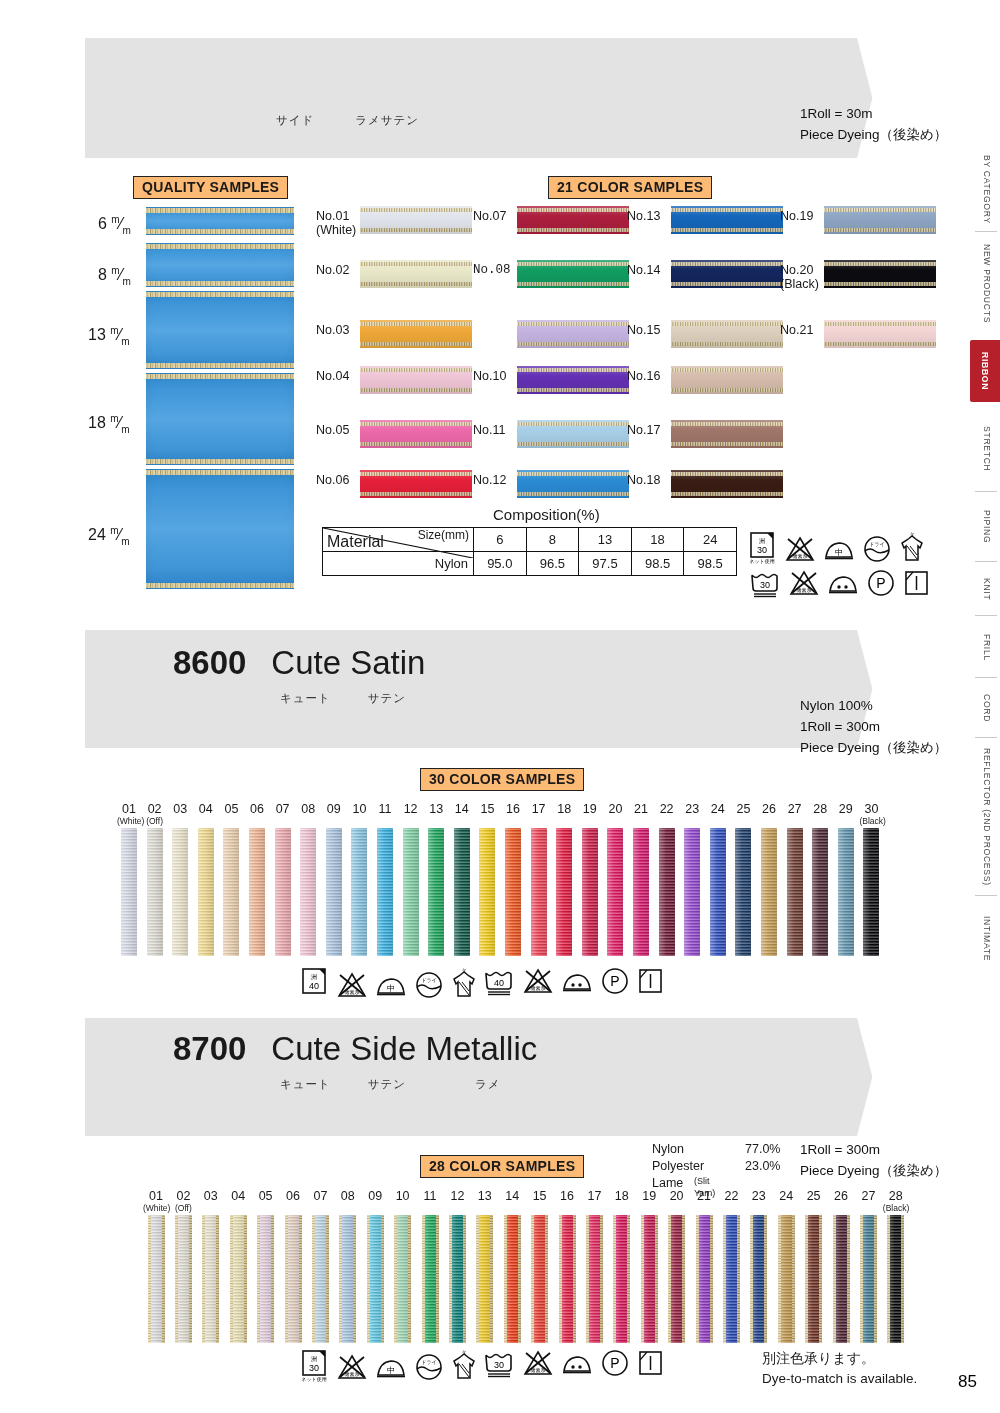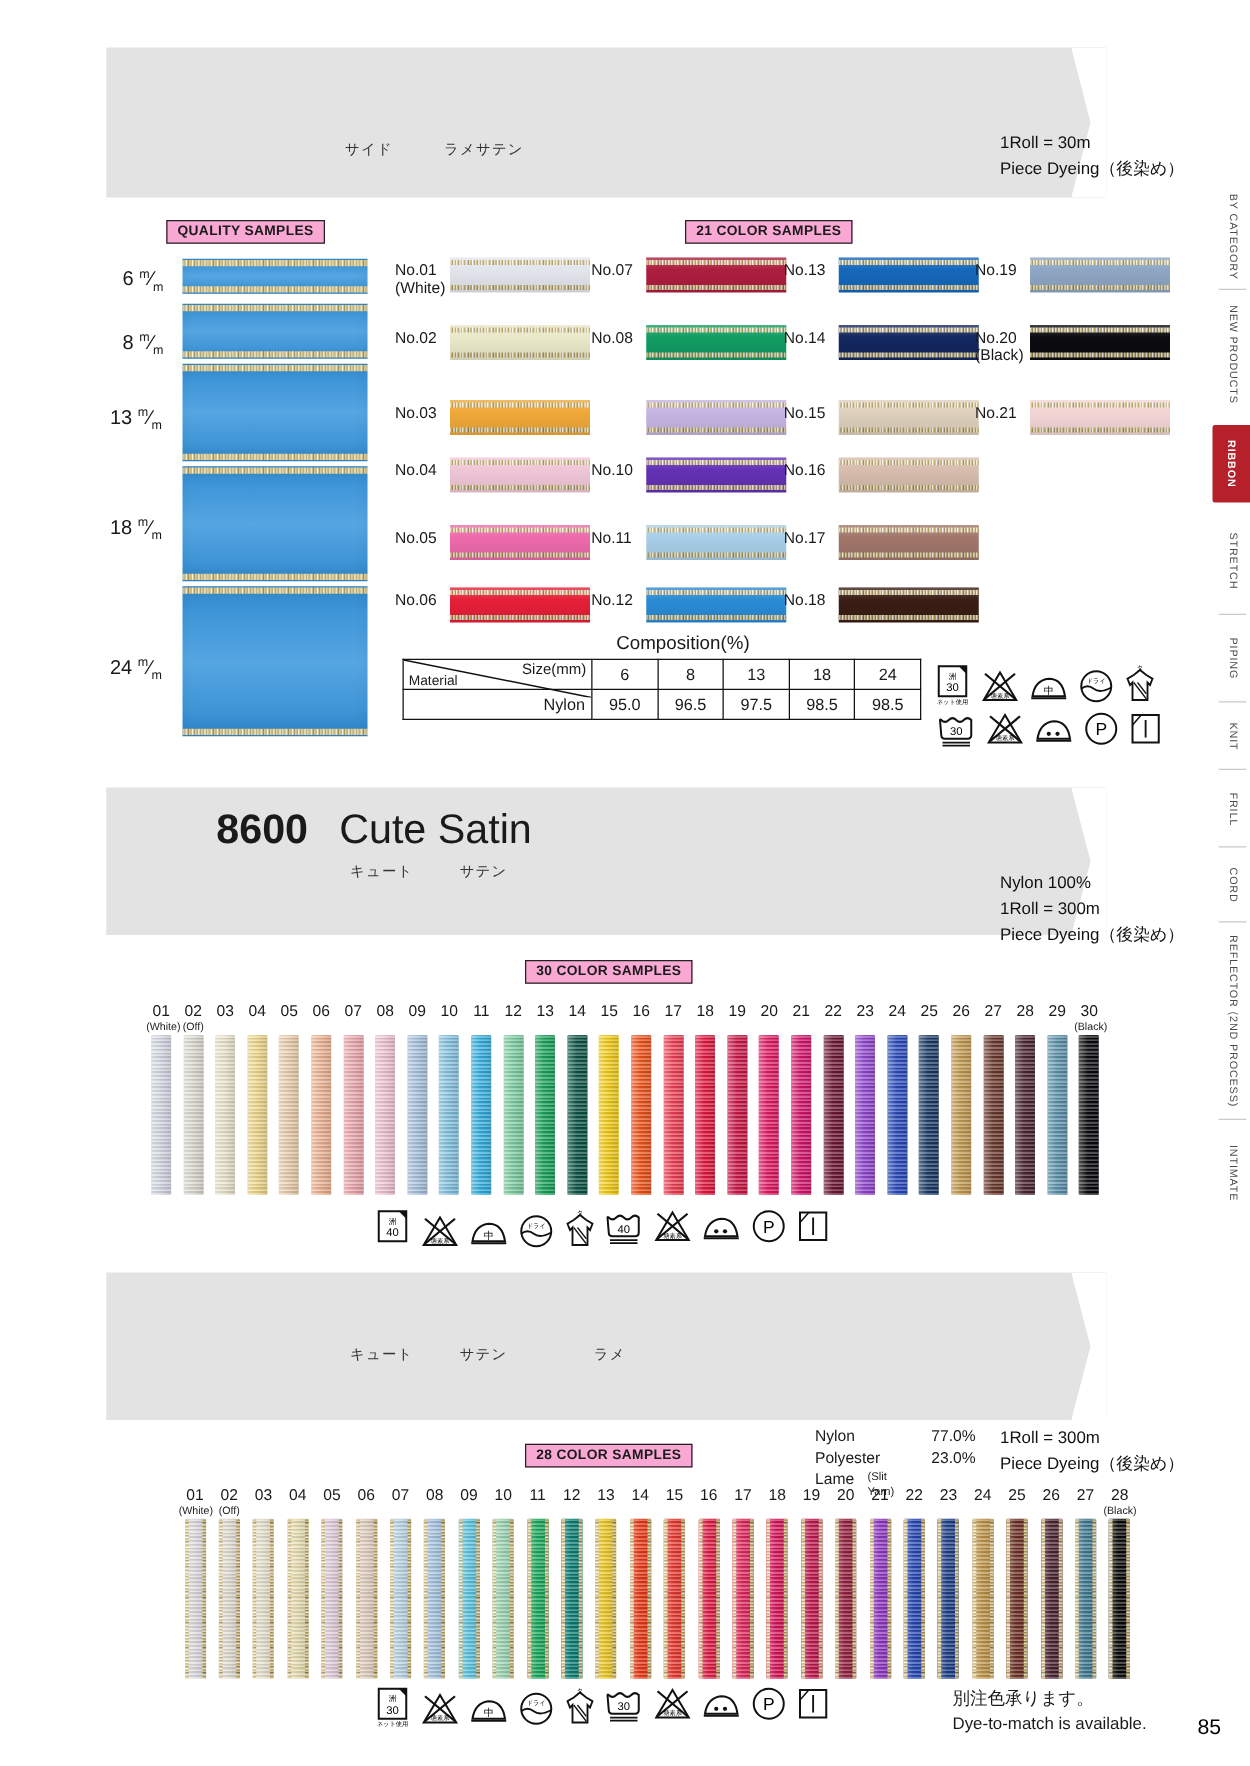--- a/index.html
+++ b/index.html
@@ -31,22 +31,22 @@
   }
   .kana{font-size:11.5px;color:#333;letter-spacing:1px;}
 
   .sidenote{
     position:absolute;font-size:13.5px;line-height:1.55;color:#111;
     white-space:nowrap;
   }
 
   
   .chip{
-    position:absolute;border:1.3px solid #222;background:#f9a8d4;
-    font-size:11px;font-weight:bold;letter-spacing:.3px;
+    position:absolute;border:1.3px solid #222;background:#fdba74;
+    font-size:14px;font-weight:bold;letter-spacing:.3px;
     padding:2px 8px 3px;white-space:nowrap;
   }
 
   
   .qs-label{position:absolute;font-size:16px;white-space:nowrap;}
   .qs-label .unit{font-size:10px;vertical-align:super;}
   .qs-label .unit2{font-size:10px;vertical-align:sub;}
   .ribbon-wide{
     position:absolute;
     background:linear-gradient(180deg,#2f86c9 0%,#3f96d8 18%,#55a6e2 50%,#3f95d6 82%,#2d82c6 100%);
@@ -87,21 +87,21 @@
   table.comp td,table.comp th{
     border:1px solid #111;padding:2px 6px;text-align:center;font-weight:normal;
     height:19px;
   }
   table.comp td.matlab{text-align:right;white-space:nowrap;padding-right:5px;}
   .diagcell{
     position:relative;width:150px;height:30px;padding:0 !important;
   }
   .diagcell .dg{position:absolute;inset:0;}
   .diagcell .sz{position:absolute;right:4px;top:0px;font-size:12px;}
-  .diagcell .mt{position:absolute;left:4px;bottom:0px;font-size:11px;}
+  .diagcell .mt{position:absolute;left:4px;bottom:0px;font-size:16px;}
 
   
   .care{position:absolute;}
   .care svg{display:block;}
 
   
   .vcol{position:absolute;text-align:center;}
   .vcol .vnum{font-size:12.5px;line-height:1.1;text-align:center;}
   .vcol .vsub{font-size:8.5px;line-height:1.1;display:block;}
   .vstrip{
@@ -248,21 +248,21 @@
         <div class="sheen"></div>
       </div>
       <div class="sw" style="left:473px;top:209px;">
         <div class="nm" style="position:relative;">No.07</div>
       </div>
       <div class="band" style="left:517px;top:206px;width:112px;height:28px;background:#ad1e3e;">
         <div class="lam t"></div>
         <div class="lam b"></div>
         <div class="sheen"></div>
       </div>
-      <div class="sw" style="left:473px;top:263px;">
+      <div class="sw" style="left:473px;top:263px;font-family:Liberation Mono, monospace;">
         <div class="nm" style="position:relative;">No.08</div>
       </div>
       <div class="band" style="left:517px;top:260px;width:112px;height:28px;background:#119c62;">
         <div class="lam t"></div>
         <div class="lam b"></div>
         <div class="sheen"></div>
       </div>
       <div class="sw" style="left:473px;top:323px;">
         <div class="nm" style="position:relative;padding-left:44px;">No.09</div>
       </div>
@@ -796,20 +796,25 @@
       <line x1="4" y1="12" x2="11" y2="4" stroke="#111" stroke-width="1.2"></line>
     </svg>
       </div>
     </div>
 
   <div class="banner" style="left:85px;top:1018px;width:800px;height:118px;">
     <div class="ribbon-bg"></div>
     <div class="ribbon-notch"></div>
   </div>
   <div class="banner whitebox" style="left:148px;top:1008px;width:630px;height:130px;">
+    <div style="position:absolute;left:25px;top:22px;">
+      <span class="code">8700</span>
+      <span style="display:inline-block;width:16px"></span>
+      <span class="pname">Cute Side Metallic</span>
+    </div>
     <div style="position:absolute;left:132px;top:66px;">
       <span class="kana">キュート</span>
       <span style="display:inline-block;width:28px"></span>
       <span class="kana">サテン</span>
       <span style="display:inline-block;width:60px"></span>
       <span class="kana">ラメ</span>
     </div>
   </div>
 
   <div class="chip" style="left:420px;top:1155px;">28 COLOR SAMPLES</div>

